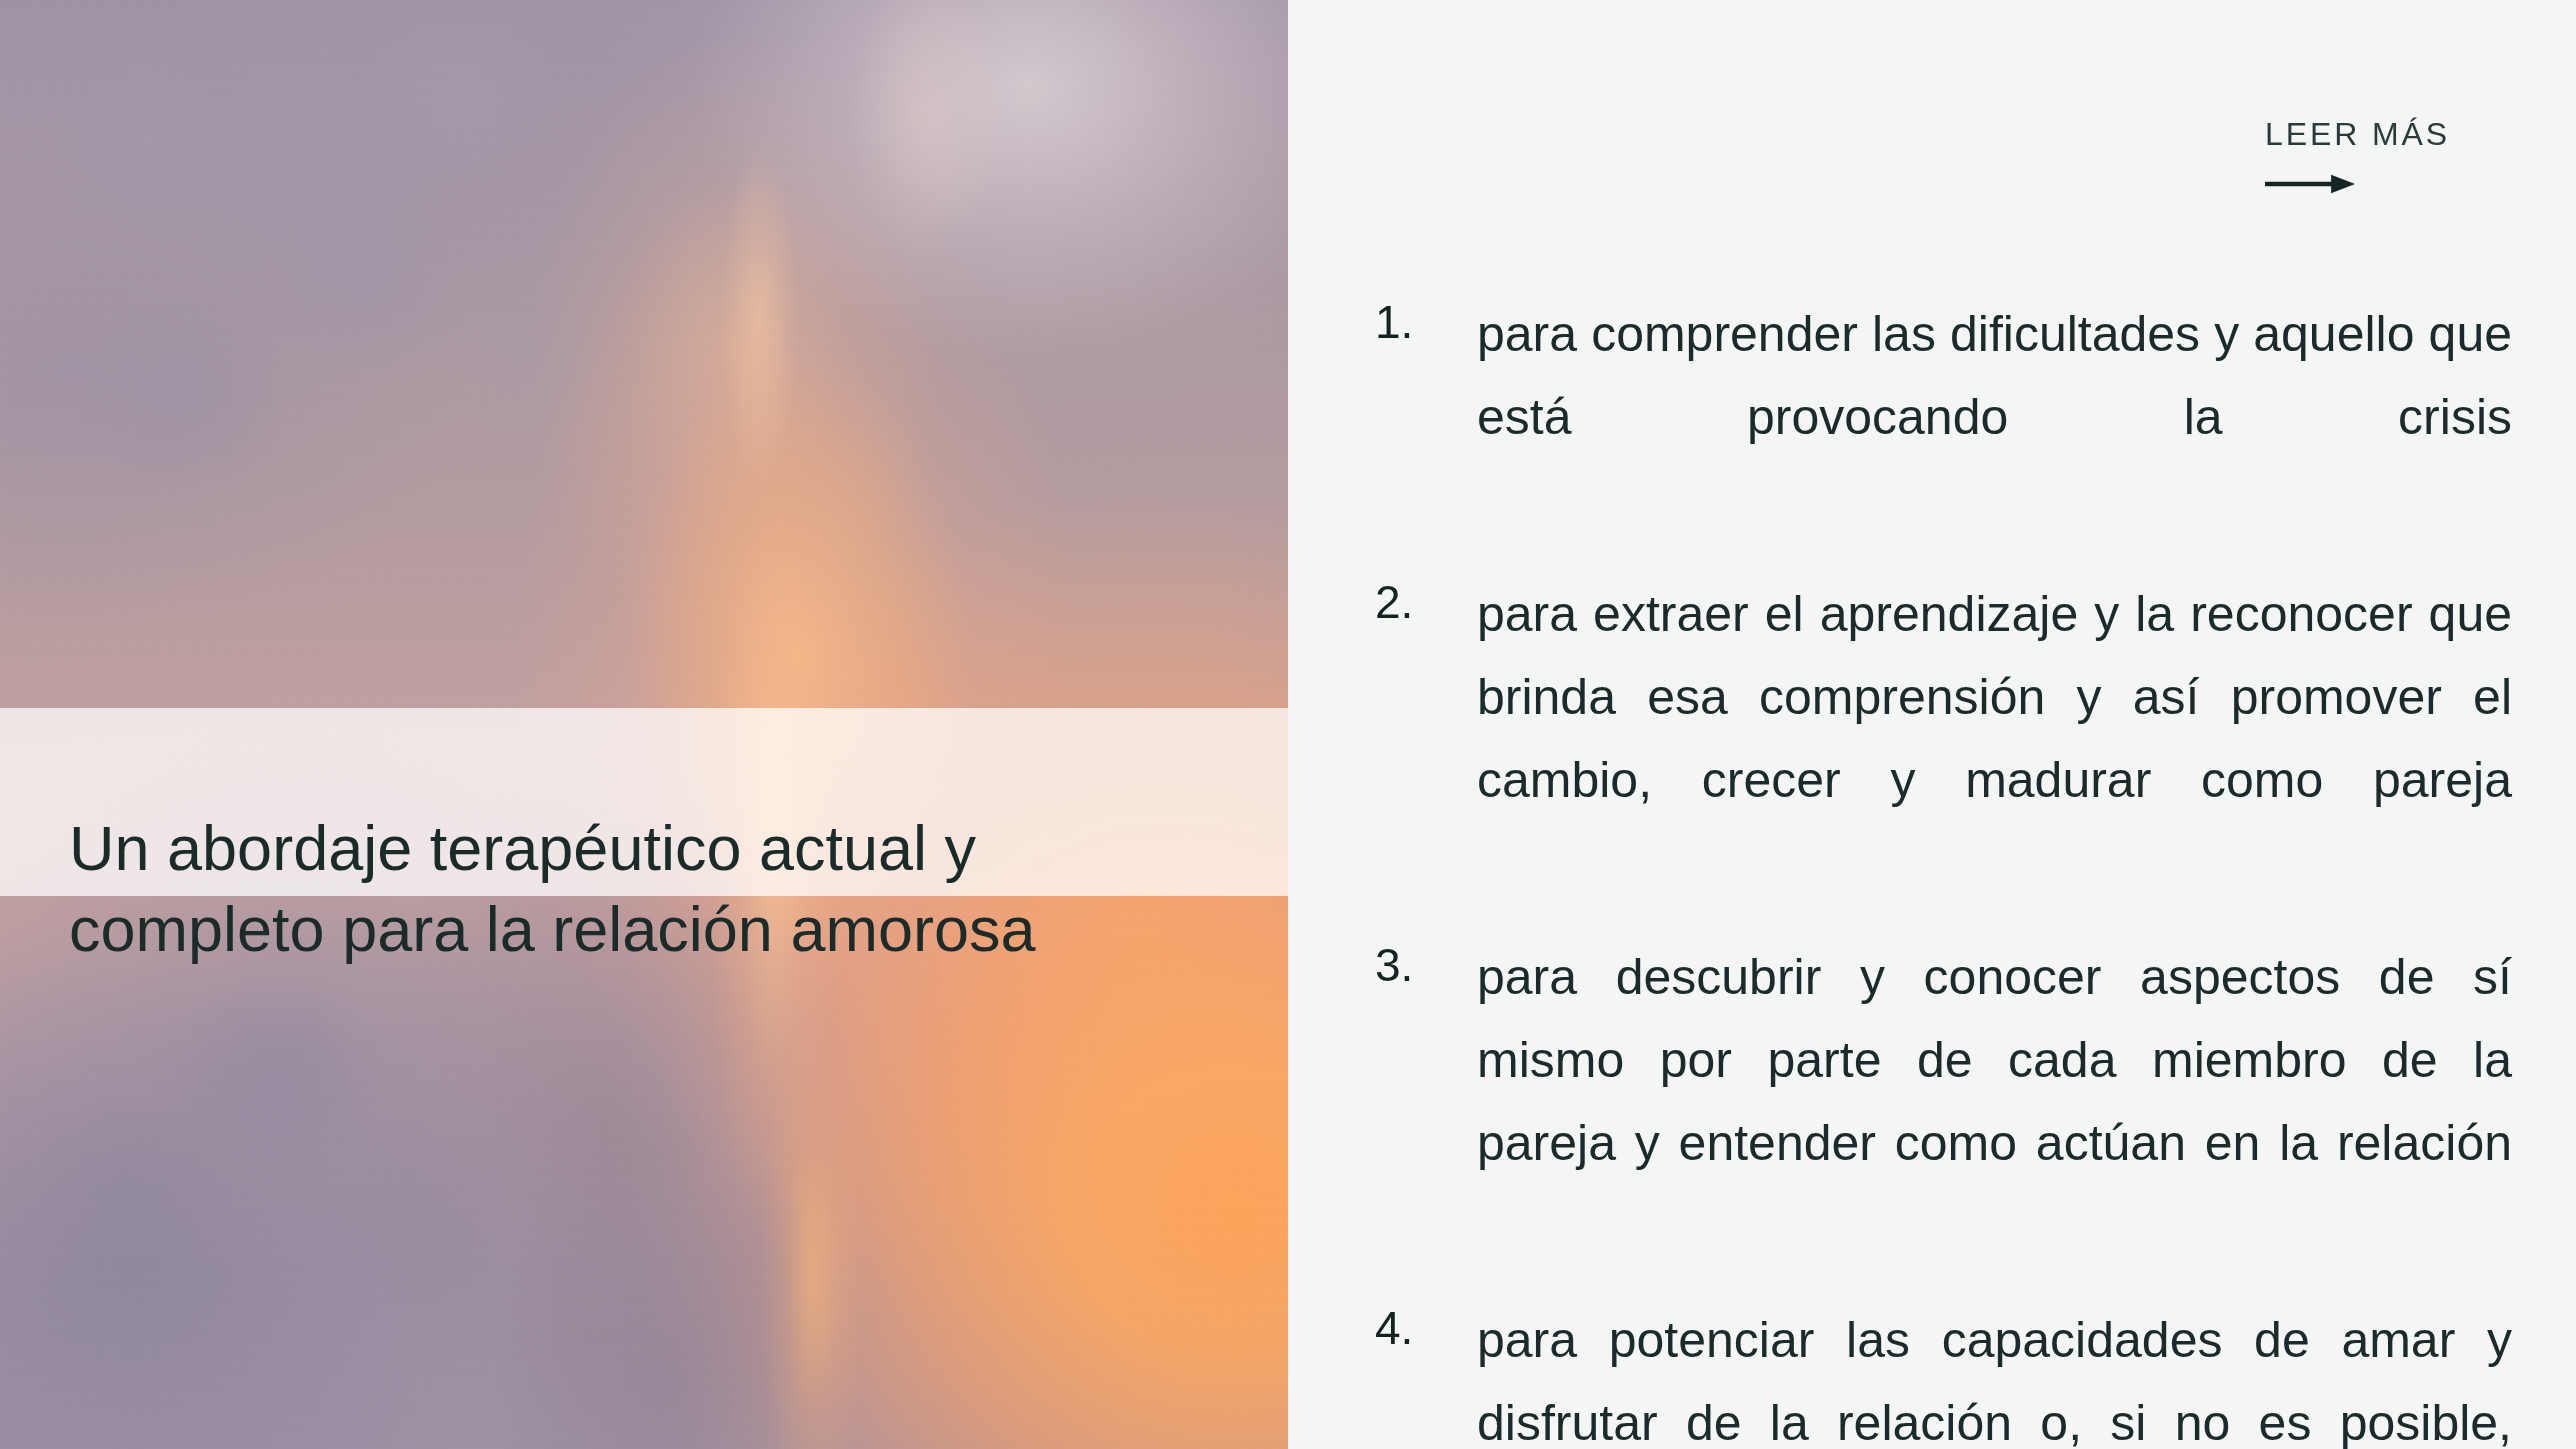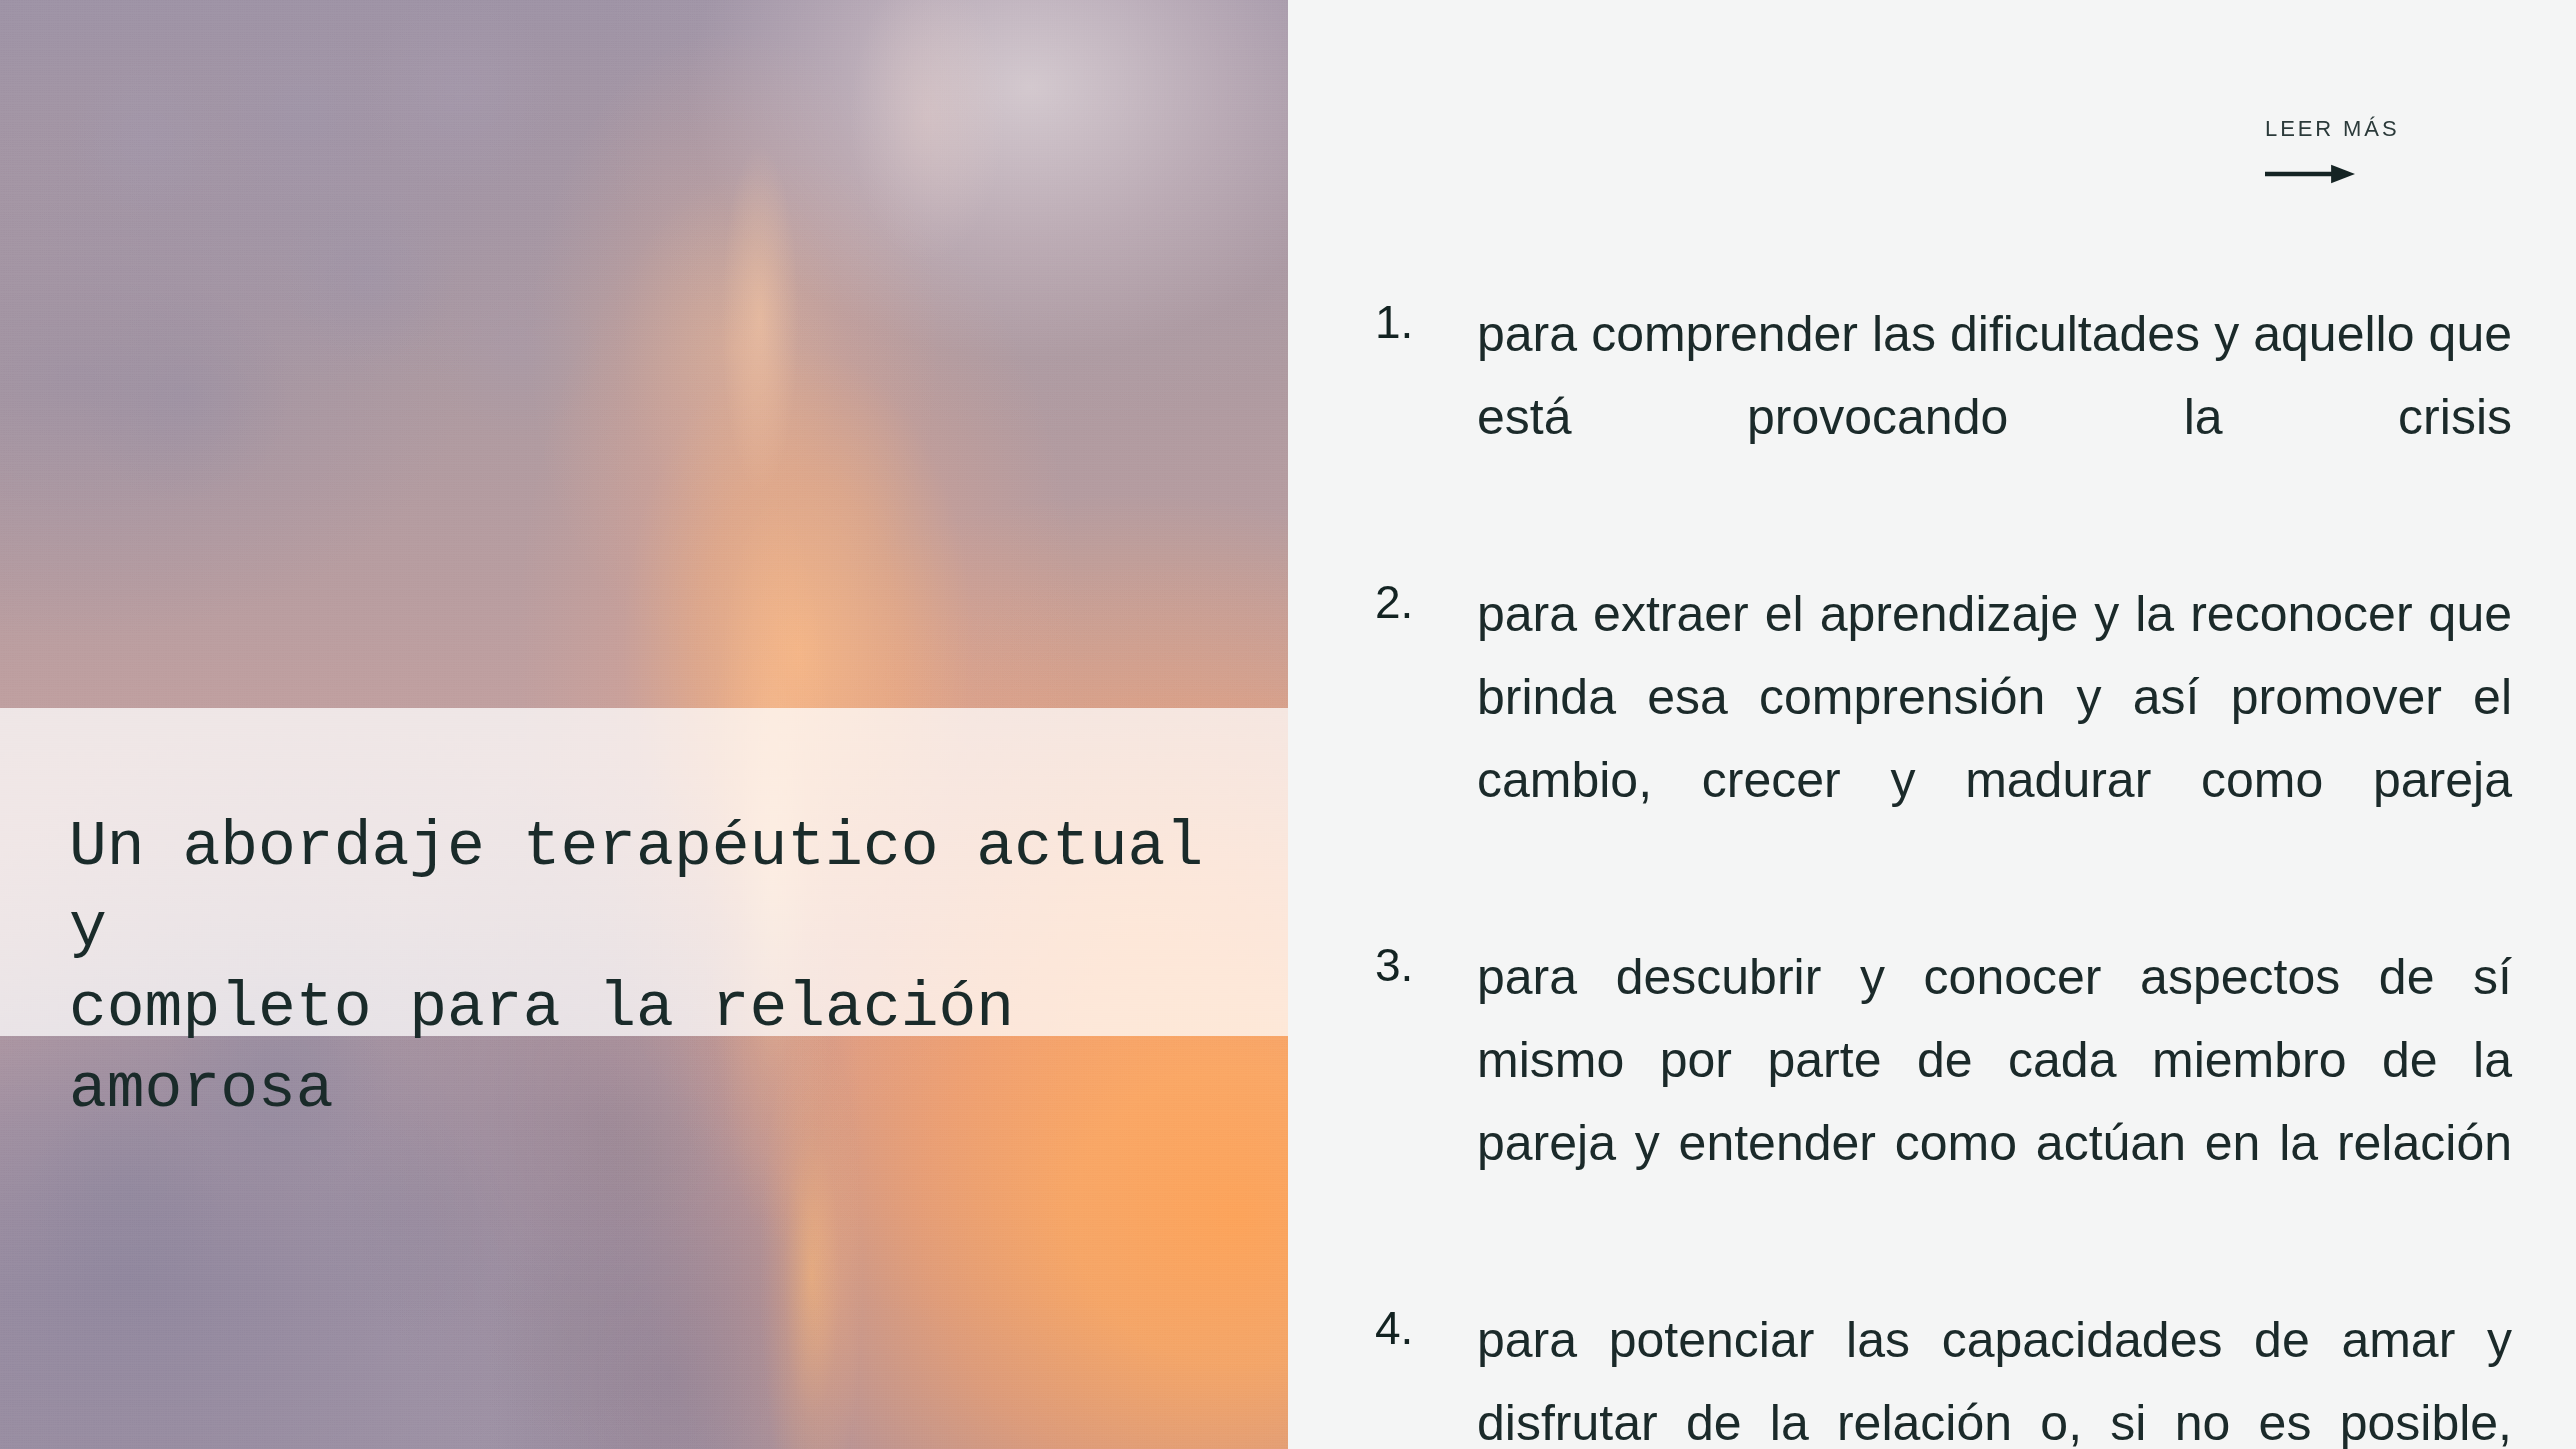--- a/index.html
+++ b/index.html
@@ -175,23 +175,22 @@
     font-stretch: condensed;
     white-space: pre-line;
   }
 
   
   .subtitle-band {
     position: absolute;
     left: 0;
     top: 708px;
     width: 1288px;
-    height: 328px;
+    height: 188px;
     background: rgba(255,255,255,0.74);
-    font-family: Liberation Mono, monospace;
   }
   .subtitle-text {
     position: absolute;
     left: 69px;
     top: 37px;
     width: 1159px;
     color: #1a2b2a;
     font-size: 63px;
     line-height: 1.28;
     font-weight: 400;
@@ -232,21 +231,21 @@
     position: absolute;
     left: 977px;
     top: 118px;
     width: 212px;
     text-decoration: none;
     cursor: pointer;
   }
   .read-more-label {
     display: block;
     color: #2b3a3a;
-    font-size: 22px;
+    font-size: 32px;
     letter-spacing: 2.9px;
     font-weight: 400;
     line-height: 1;
     white-space: nowrap;
   }
   .read-more-arrow {
     display: block;
     margin-top: 22px;
     width: 90px;
     height: 24px;

